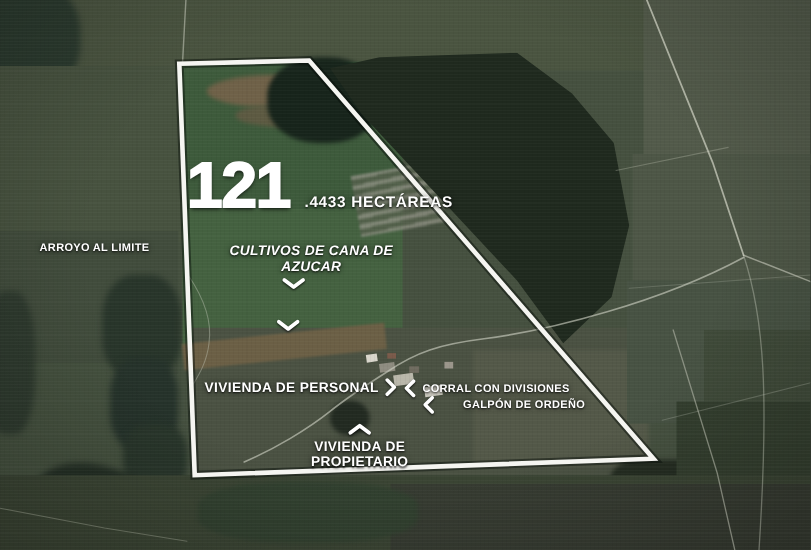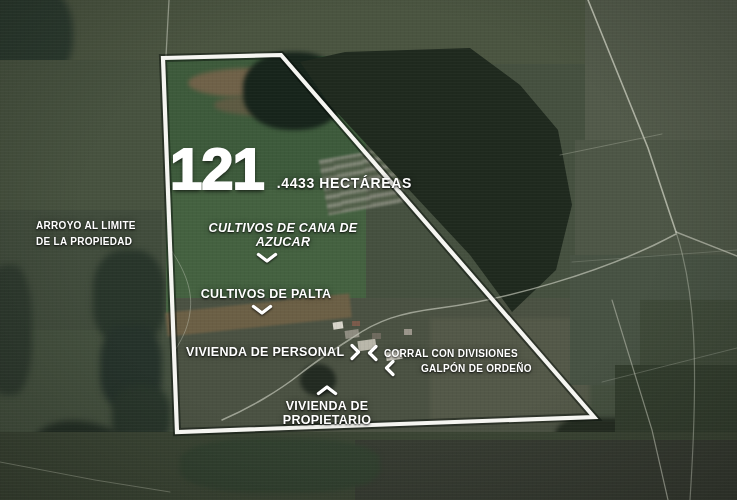--- a/index.html
+++ b/index.html
@@ -111,37 +111,35 @@
       <path d="M572,262 L737,250" stroke-width="1" opacity=".22"></path>
       <path d="M602,382 L737,348" stroke-width="1" opacity=".25"></path>
     </g>
 
     <polygon points="163,58 281,55 594,417 177,432" fill="none" stroke="rgba(5,12,6,0.45)" stroke-width="8"></polygon>
     <polygon points="163,58 281,55 594,417 177,432" fill="none" stroke-width="4.2" stroke="#f5f5f1"></polygon>
   </svg>
 
   <div class="label lab-lg" style="left:36px;top:218px;">
     <div>ARROYO AL LIMITE</div>
-    <div>DE LA PROPIEDAD</div>
   </div>
 
   <div class="label headline" style="left:170px;top:144px;align-items:flex-end;">
     <span class="num">121</span>
     <span class="suffix">.4433 HECTÁREAS</span>
   </div>
 
   <div class="label lab-md col-center" style="left:187px;top:221px;width:192px;font-style:italic;">
     <span class="center-text">CULTIVOS DE CANA DE AZUCAR</span>
     <svg class="chev" width="22" height="12" viewBox="0 0 22 12" style="margin-top:3px;transform:translateX(-16px);">
       <path d="M2.5 2.5 L11 9 L19.5 2.5" fill="none" stroke="#fff" stroke-width="3.4" stroke-linecap="round" stroke-linejoin="round"></path>
     </svg>
   </div>
 
   <div class="label lab-md col-center" style="left:199px;top:287px;width:134px;">
-    <span class="center-text">CULTIVOS DE PALTA</span>
     <svg class="chev" width="22" height="12" viewBox="0 0 22 12" style="margin-top:3px;transform:translateX(-4px);">
       <path d="M2.5 2.5 L11 9 L19.5 2.5" fill="none" stroke="#fff" stroke-width="3.4" stroke-linecap="round" stroke-linejoin="round"></path>
     </svg>
   </div>
 
   <div class="label lab-md row-center" style="left:186px;top:343px;">
     <span>VIVIENDA DE PERSONAL</span>
     <svg class="chev" width="12" height="18" viewBox="0 0 12 18">
       <path d="M3 2.5 L9.5 9 L3 15.5" fill="none" stroke="#fff" stroke-width="3.2" stroke-linecap="round" stroke-linejoin="round"></path>
     </svg>

